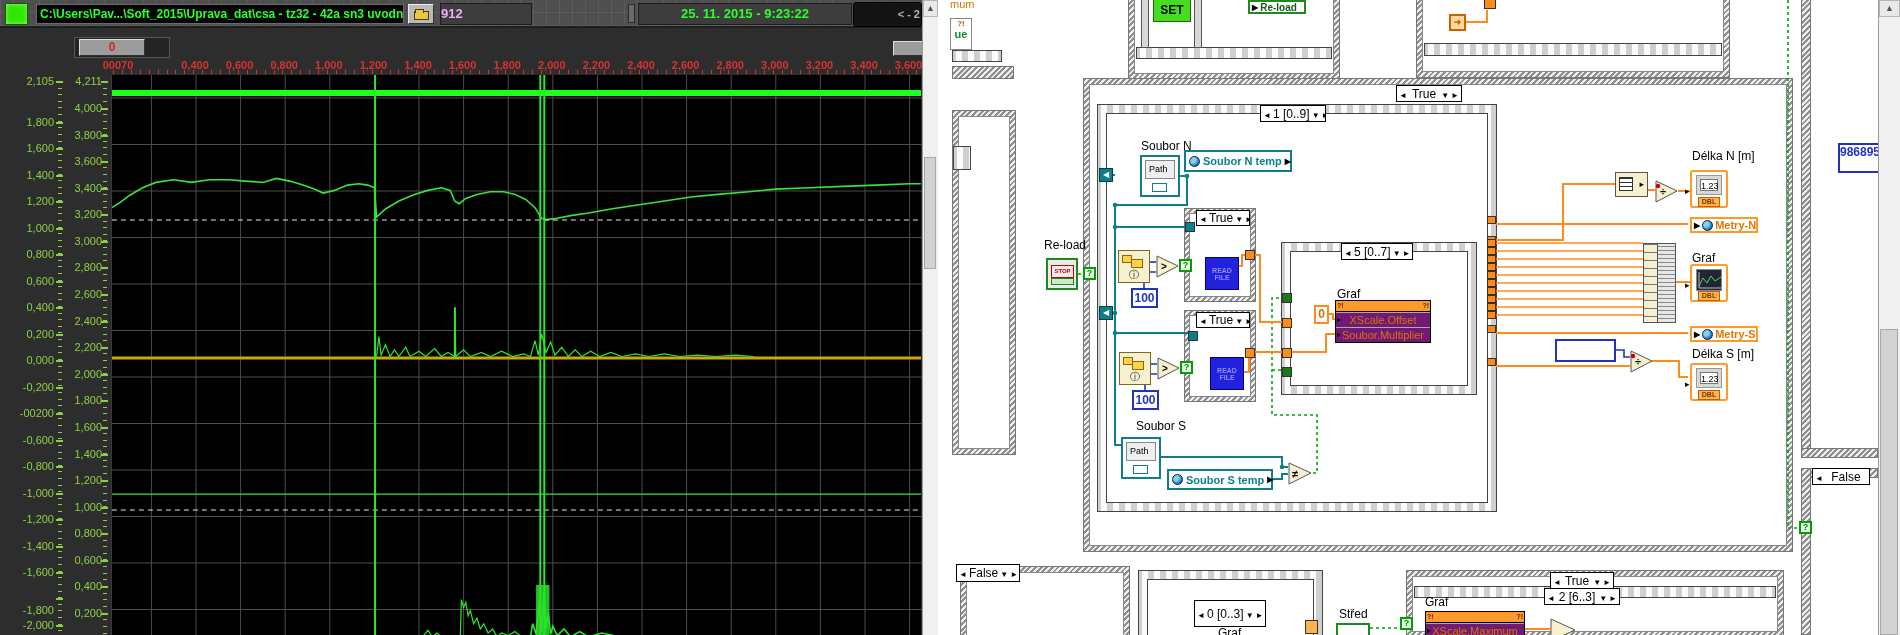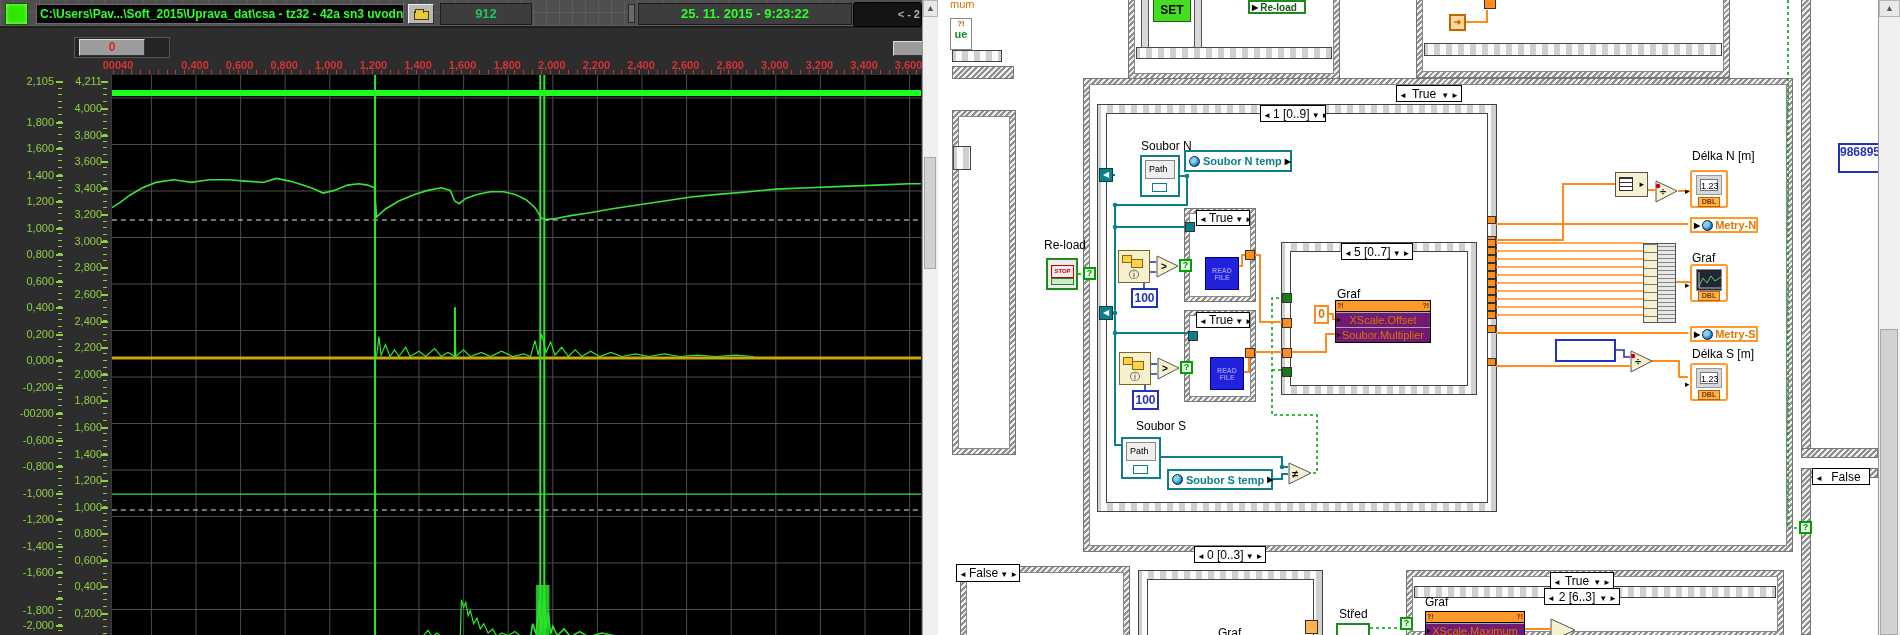--- a/index.html
+++ b/index.html
@@ -18,21 +18,21 @@
   .pathbox{position:absolute;left:36px;top:4px;width:368px;height:20px;background:#050505;
     border:1px solid #6a6a6a;color:#2dff2d;font-weight:bold;font-size:12px;line-height:18px;
     padding-left:3px;white-space:nowrap;overflow:hidden}
   .folderbtn{position:absolute;left:408px;top:4px;width:26px;height:20px;background:#b9b9b9;
     border:1px solid #333;border-top-color:#eee;border-left-color:#eee}
   .folderglyph{position:absolute;left:5px;top:6px;width:15px;height:9px;background:#e8c93e;
     border:1px solid #4a3c00}
   .folderglyph::before{content:"";position:absolute;left:0;top:-3px;width:7px;height:3px;
     background:#e8c93e;border:1px solid #4a3c00;border-bottom:none}
   .numbox{position:absolute;left:440px;top:3px;width:92px;height:22px;background:#3d3d3d;
-    border:1px solid #1c1c1c;color:#22c55e;font-size:13px;font-weight:bold;text-align:center;line-height:20px}
+    border:1px solid #1c1c1c;color:#f0abfc;font-size:13px;font-weight:bold;line-height:20px}
   .tbsep{position:absolute;left:628px;top:4px;width:7px;height:19px;background:#6a6a6a;
     border:1px solid #2a2a2a}
   .datebox{position:absolute;left:638px;top:3px;width:214px;height:22px;background:#3d3d3d;
     border:1px solid #1c1c1c;color:#2dff2d;font-size:13px;font-weight:bold;text-align:center;line-height:20px}
   .navbtn{position:absolute;left:853px;top:2px;width:69px;height:25px;background:#141414;
     border:1px solid #000;border-radius:3px;color:#9fb6c8;font-size:11px;font-weight:bold;
     text-align:right;line-height:23px;padding-right:1px;overflow:hidden}
 
   .slidertrack{position:absolute;left:74px;top:37px;width:96px;height:21px;background:#242424;
     border:1px solid #555}
@@ -206,21 +206,21 @@
         <polyline points="264.6,281.5 266.9,261.6 269.1,280.2 273.5,269.6 278.0,281.5 282.5,274.9 286.9,281.5 293.6,272.2 298.1,281.5 307.0,276.2 313.7,281.5 322.6,273.5 329.3,281.5 336.0,277.5 342.7,281.5 342.9,232.4 343.8,281.5 351.6,274.9 358.3,281.5 369.4,277.5 378.4,281.5 389.5,276.2 400.7,281.5 411.8,278.9 418.5,281.5 423.0,265.6 426.3,280.2 429.6,258.9 434.1,277.5 438.6,266.9 443.0,280.2 449.7,272.2 456.4,281.5 463.1,274.9 469.8,281.5 478.7,276.2 487.6,281.5 498.8,277.5 509.9,281.5 523.3,278.9 536.7,281.5 552.3,278.9 567.9,281.5 585.8,280.2 603.6,281.5 623.7,280.2 641.5,281.5" fill="none" stroke="#2ee62e" stroke-width="1.2"></polyline>
         <polyline points="311.5,560.6 315.9,555.3 320.4,561.9 324.8,558.0 329.3,561.9 348.3,561.9 349.4,524.7 351.6,532.7 353.8,527.4 356.1,540.7 358.3,535.4 361.6,548.7 365.0,543.3 368.3,554.0 371.7,548.7 376.1,558.0 380.6,554.0 385.1,561.9 389.5,558.0 396.2,560.6 402.9,556.6 409.6,561.9" fill="none" stroke="#2ee62e" stroke-width="1.2"></polyline>
         <polyline points="418.5,561.9 420.7,548.7 424.1,559.3 427.4,524.7 429.6,556.6 431.9,518.1 434.1,554.0 436.3,538.0 438.6,559.3 440.8,551.3 445.3,560.6 452.0,554.0 458.6,561.9 467.6,556.6 476.5,561.9 489.9,558.0 507.7,561.9" fill="none" stroke="#2ee62e" stroke-width="1.6"></polyline>
         <line x1="263.1" y1="0" x2="263.1" y2="560" stroke="#2ee62e" stroke-width="2"></line>
         <line x1="428.3" y1="0" x2="428.3" y2="560" stroke="#2ee62e" stroke-width="2"></line>
         <line x1="432.3" y1="0" x2="432.3" y2="560" stroke="#2ee62e" stroke-width="2"></line>
         <line x1="342.9" y1="232.35000000000002" x2="342.9" y2="282.9849" stroke="#2ee62e" stroke-width="2"></line>
         <rect x="424.07500000000005" y="510" width="13.379999999999882" height="50" fill="#2ae02a" opacity="0.85"></rect>
       </svg>
   </div>
-<div class="xlab" style="left:118px">00040</div>
+<div class="xlab" style="left:118px">00070</div>
     <div class="xlab" style="left:195px">0,400</div>
     <div class="xlab" style="left:239.6px">0,600</div>
     <div class="xlab" style="left:284.2px">0,800</div>
     <div class="xlab" style="left:328.8px">1,000</div>
     <div class="xlab" style="left:373.4px">1,200</div>
     <div class="xlab" style="left:418px">1,400</div>
     <div class="xlab" style="left:462.6px">1,600</div>
     <div class="xlab" style="left:507.2px">1,800</div>
     <div class="xlab" style="left:551.8px">2,000</div>
     <div class="xlab" style="left:596.4000000000001px">2,200</div>
@@ -834,21 +834,21 @@
   <div class="sel" style="left:18px;top:564px;width:64px;height:18px">
     <span class="arrL"></span>
     <span class="lbl">False</span>
     <span class="arrD"></span>
     <span class="arrR"></span>
   </div>
 
   <div class="seq" style="left:200px;top:570px;width:185px;height:75px">
       <div class="in"></div>
     </div>
-  <div class="sel" style="left:256px;top:546px;width:72px;height:17px">
+  <div class="sel" style="left:256px;top:600px;width:72px;height:27px">
     <span class="arrL"></span>
     <span class="lbl">0 [0..3]</span>
     <span class="arrD"></span>
     <span class="arrR"></span>
   </div>
   <div class="tun" style="left:367px;top:620px;width:13px;height:14px;background:#ffb24d"></div>
   <div class="bdlabel" style="left:280px;top:626px">Graf</div>
 
   <div class="bdlabel" style="left:401px;top:607px">Střed</div>
   <div class="boolctl" style="left:398px;top:623px;width:34px;height:14px;background:#fff"></div>

